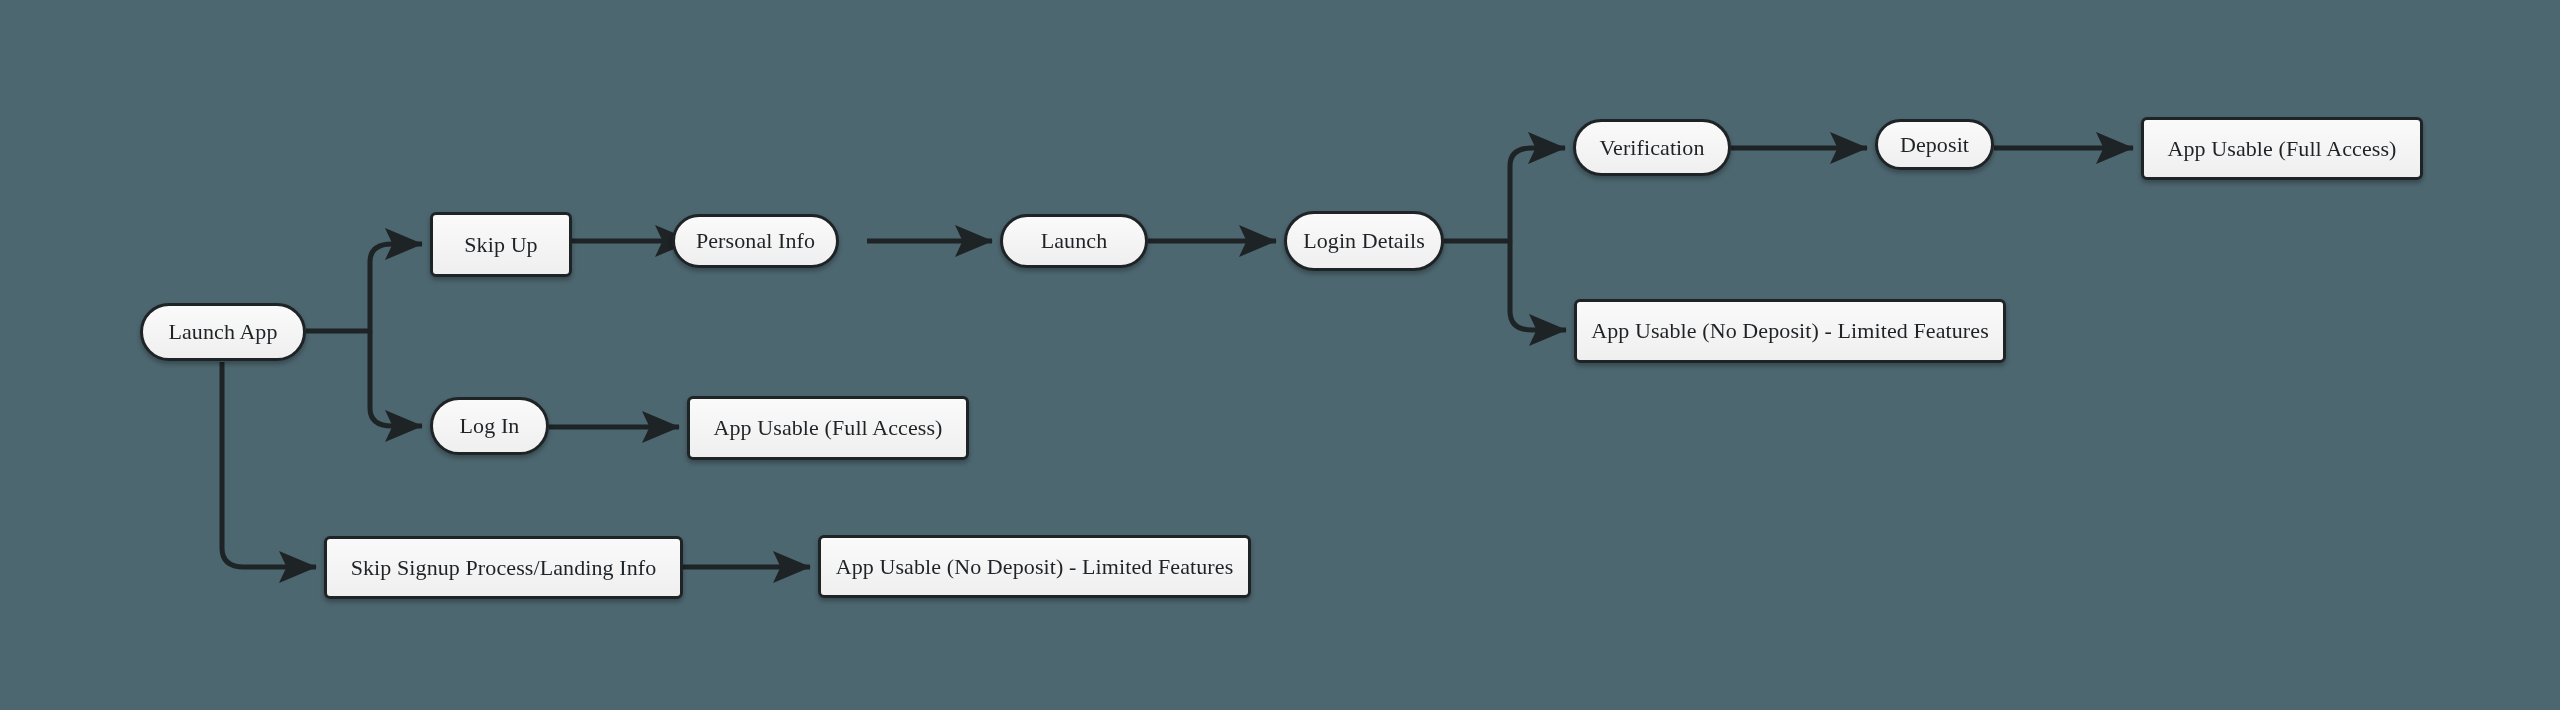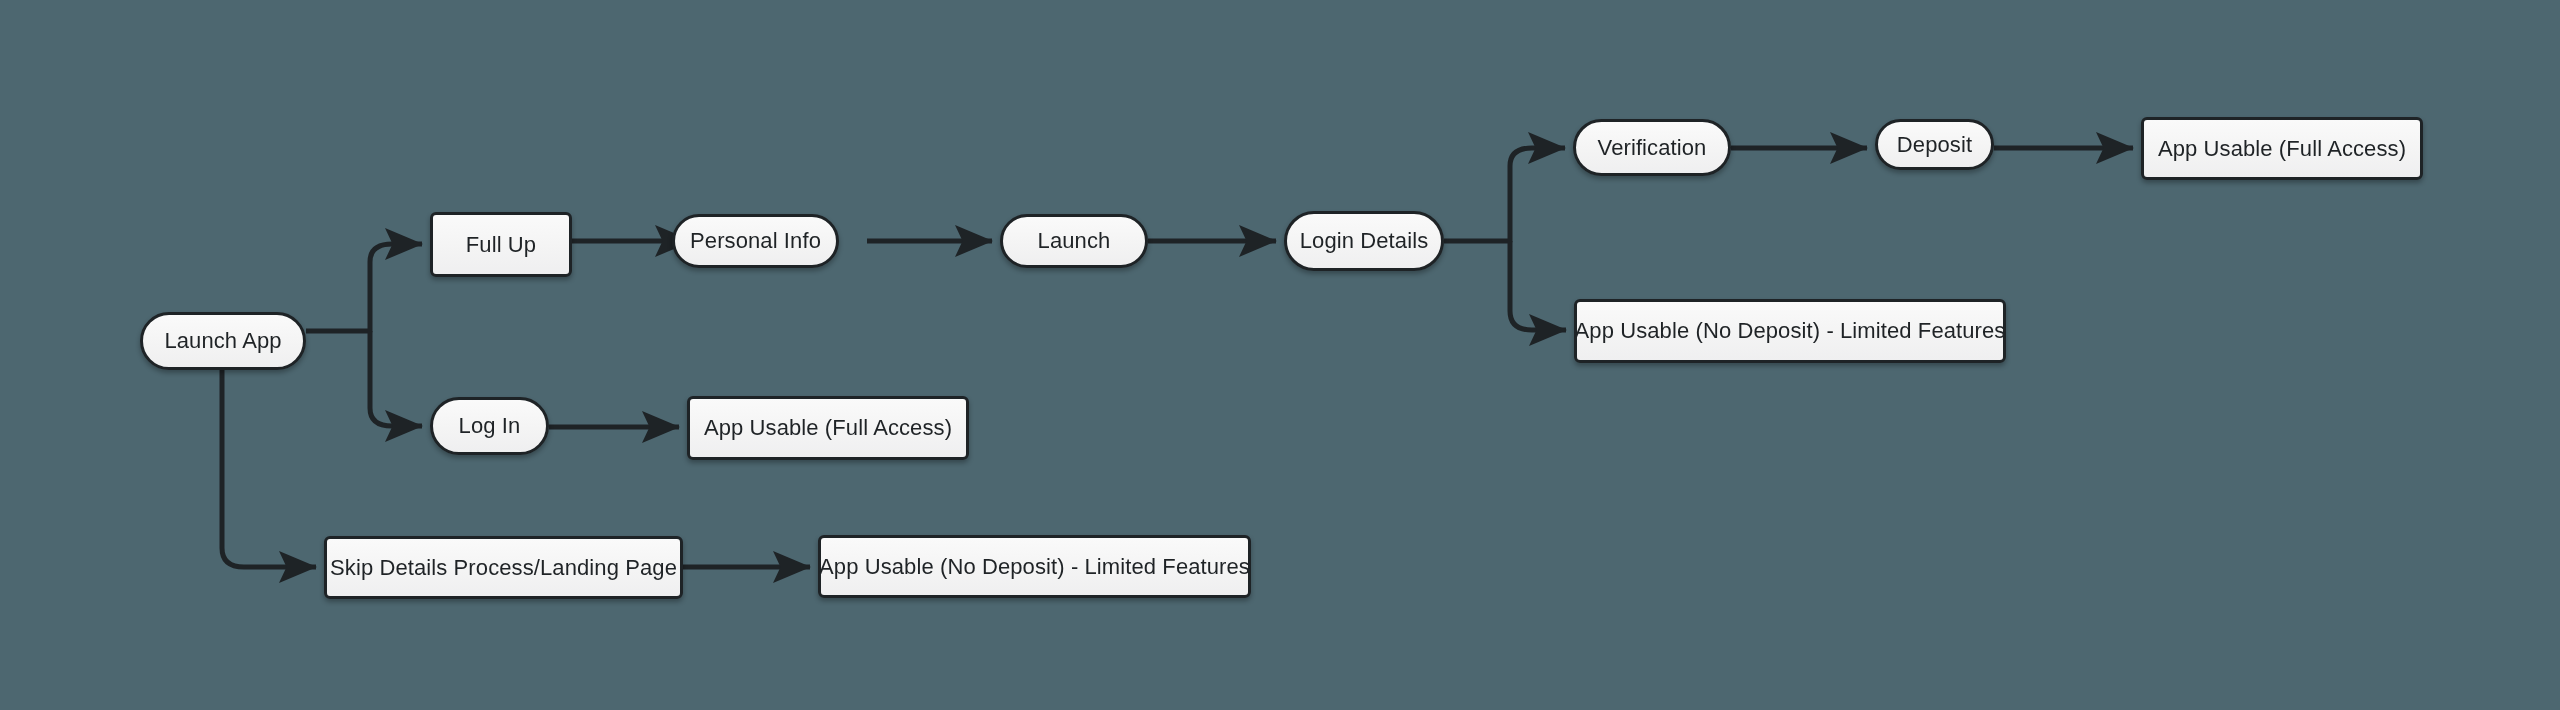--- a/index.html
+++ b/index.html
@@ -45,20 +45,21 @@
     text-align: center;
     white-space: nowrap;
     box-shadow: 0 3px 5px rgba(0,0,0,0.30);
     z-index: 2;
   }
   .node.pill { border-radius: 999px; }
   .node.rect { border-radius: 6px; }
   .node-label {
     display: block;
     padding: 0 6px;
+    font-family: Liberation Serif, serif;
   }
 </style>
 </head>
 <body>
 
 <div id="canvas">
 
   <svg id="edges" viewBox="0 0 2560 710" width="2560" height="710" xmlns="http://www.w3.org/2000/svg">
     <defs>
       <marker id="arrowhead" markerWidth="9" markerHeight="9" refX="7.4" refY="3.2" orient="auto" markerUnits="strokeWidth">
@@ -75,25 +76,25 @@
         <path class="edge-path" d="M 1444 241 L 1510 241 L 1510 166 Q 1510 148 1532 148 L 1565 148" marker-end="url(#arrowhead)" stroke="#1e2326"></path>
         <path class="edge-path" d="M 1510 241 L 1510 311 Q 1510 330 1532 330 L 1566 330" marker-end="url(#arrowhead)" stroke="#1e2326"></path>
         <path class="edge-path" d="M 1731 148 L 1867 148" marker-end="url(#arrowhead)" stroke="#1e2326"></path>
         <path class="edge-path" d="M 1994 148 L 2133 148" marker-end="url(#arrowhead)" stroke="#1e2326"></path>
         <path class="edge-path" d="M 549 427 L 679 427" marker-end="url(#arrowhead)" stroke="#1e2326"></path>
         <path class="edge-path" d="M 683 567 L 810 567" marker-end="url(#arrowhead)" stroke="#1e2326"></path>
       </g>
   </svg>
 
   <div id="node-layer">
-      <div class="node pill" style="left: 140px; top: 303px; width: 166px; height: 58px; border-color: rgb(30, 35, 38); color: rgb(31, 35, 38); margin-top: 9px;">
+      <div class="node pill" style="left: 140px; top: 303px; width: 166px; height: 58px; border-color: rgb(30, 35, 38); color: rgb(31, 35, 38);">
         <span class="node-label">Launch App</span>
       </div>
       <div class="node rect" style="left: 430px; top: 212px; width: 142px; height: 65px; border-color: rgb(30, 35, 38); color: rgb(31, 35, 38);">
-        <span class="node-label">Full Up</span>
+        <span class="node-label">Skip Up</span>
       </div>
       <div class="node pill" style="left: 672px; top: 214px; width: 167px; height: 54px; border-color: rgb(30, 35, 38); color: rgb(31, 35, 38);">
         <span class="node-label">Personal Info</span>
       </div>
       <div class="node pill" style="left: 1000px; top: 214px; width: 148px; height: 54px; border-color: rgb(30, 35, 38); color: rgb(31, 35, 38);">
         <span class="node-label">Launch</span>
       </div>
       <div class="node pill" style="left: 1284px; top: 211px; width: 160px; height: 60px; border-color: rgb(30, 35, 38); color: rgb(31, 35, 38);">
         <span class="node-label">Login Details</span>
       </div>
@@ -109,20 +110,20 @@
       <div class="node rect" style="left: 1574px; top: 299px; width: 432px; height: 64px; border-color: rgb(30, 35, 38); color: rgb(31, 35, 38);">
         <span class="node-label">App Usable (No Deposit) - Limited Features</span>
       </div>
       <div class="node pill" style="left: 430px; top: 397px; width: 119px; height: 58px; border-color: rgb(30, 35, 38); color: rgb(31, 35, 38); align-items: center;">
         <span class="node-label">Log In</span>
       </div>
       <div class="node rect" style="left: 687px; top: 396px; width: 282px; height: 64px; border-color: rgb(30, 35, 38); color: rgb(31, 35, 38);">
         <span class="node-label">App Usable (Full Access)</span>
       </div>
       <div class="node rect" style="left: 324px; top: 536px; width: 359px; height: 63px; border-color: rgb(30, 35, 38); color: rgb(31, 35, 38);">
-        <span class="node-label">Skip Details Process/Landing Page</span>
+        <span class="node-label">Skip Signup Process/Landing Info</span>
       </div>
       <div class="node rect" style="left: 818px; top: 535px; width: 433px; height: 63px; border-color: rgb(30, 35, 38); color: rgb(31, 35, 38);">
         <span class="node-label">App Usable (No Deposit) - Limited Features</span>
       </div>
     </div>
 
 </div>
 
 </body></html>

